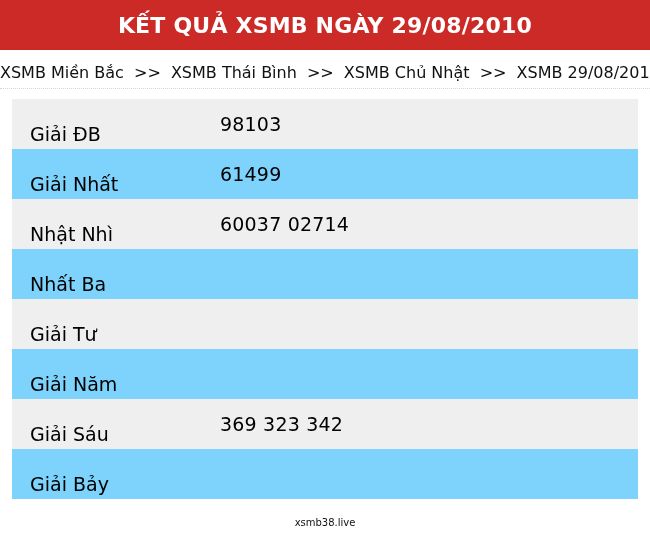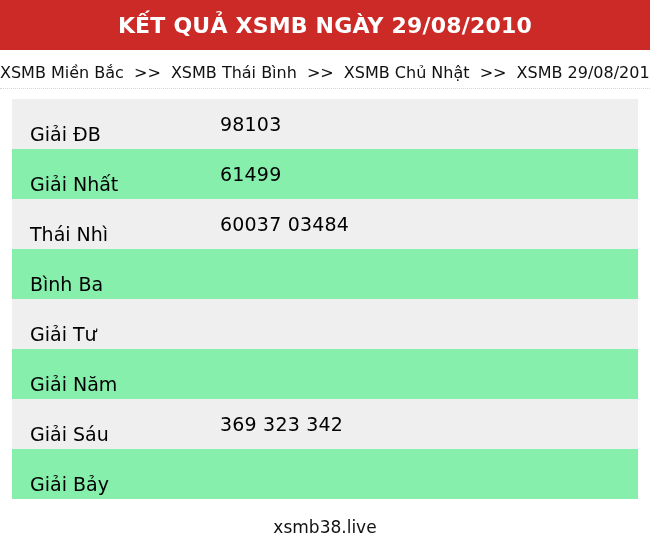--- a/index.html
+++ b/index.html
@@ -41,39 +41,39 @@
   
   .results {
     margin: 10px 12px 0 12px;
   }
   .result-row {
     height: 50px;
     display: flex;
     align-items: center;
     padding-left: 18px;
     font-size: 19px;
-    background: #86efac;
+    background: #7dd3fc;
   }
   .result-row:nth-child(odd) { background: #efefef; }
   .result-row .prize {
     width: 190px;
     flex: 0 0 190px;
     white-space: nowrap;
     margin-top: 20px;
   }
   .result-row .numbers {
     white-space: nowrap;
     letter-spacing: 0.2px;
   }
 
   
   .footer {
     margin-top: 18px;
     text-align: center;
-    font-size: 17px;
+    font-size: 10px;
     color: #111111;
   }
   .footer .site { cursor: pointer; }
 </style>
 </head>
 <body>
 
 <div class="page">
 
   <div class="header-bar">
@@ -93,25 +93,25 @@
   <div class="results">
     <div class="result-row">
       <span class="prize">Giải ĐB</span>
       <span class="numbers">98103</span>
     </div>
     <div class="result-row">
       <span class="prize">Giải Nhất</span>
       <span class="numbers">61499</span>
     </div>
     <div class="result-row">
-      <span class="prize">Thái Nhì</span>
-      <span class="numbers">60037 03484</span>
+      <span class="prize">Nhật Nhì</span>
+      <span class="numbers">60037 02714</span>
     </div>
     <div class="result-row">
-      <span class="prize">Bình Ba</span>
+      <span class="prize">Nhất Ba</span>
     </div>
     <div class="result-row">
       <span class="prize">Giải Tư</span>
     </div>
     <div class="result-row">
       <span class="prize">Giải Năm</span>
     </div>
     <div class="result-row">
       <span class="prize">Giải Sáu</span>
       <span class="numbers">369 323 342</span>

